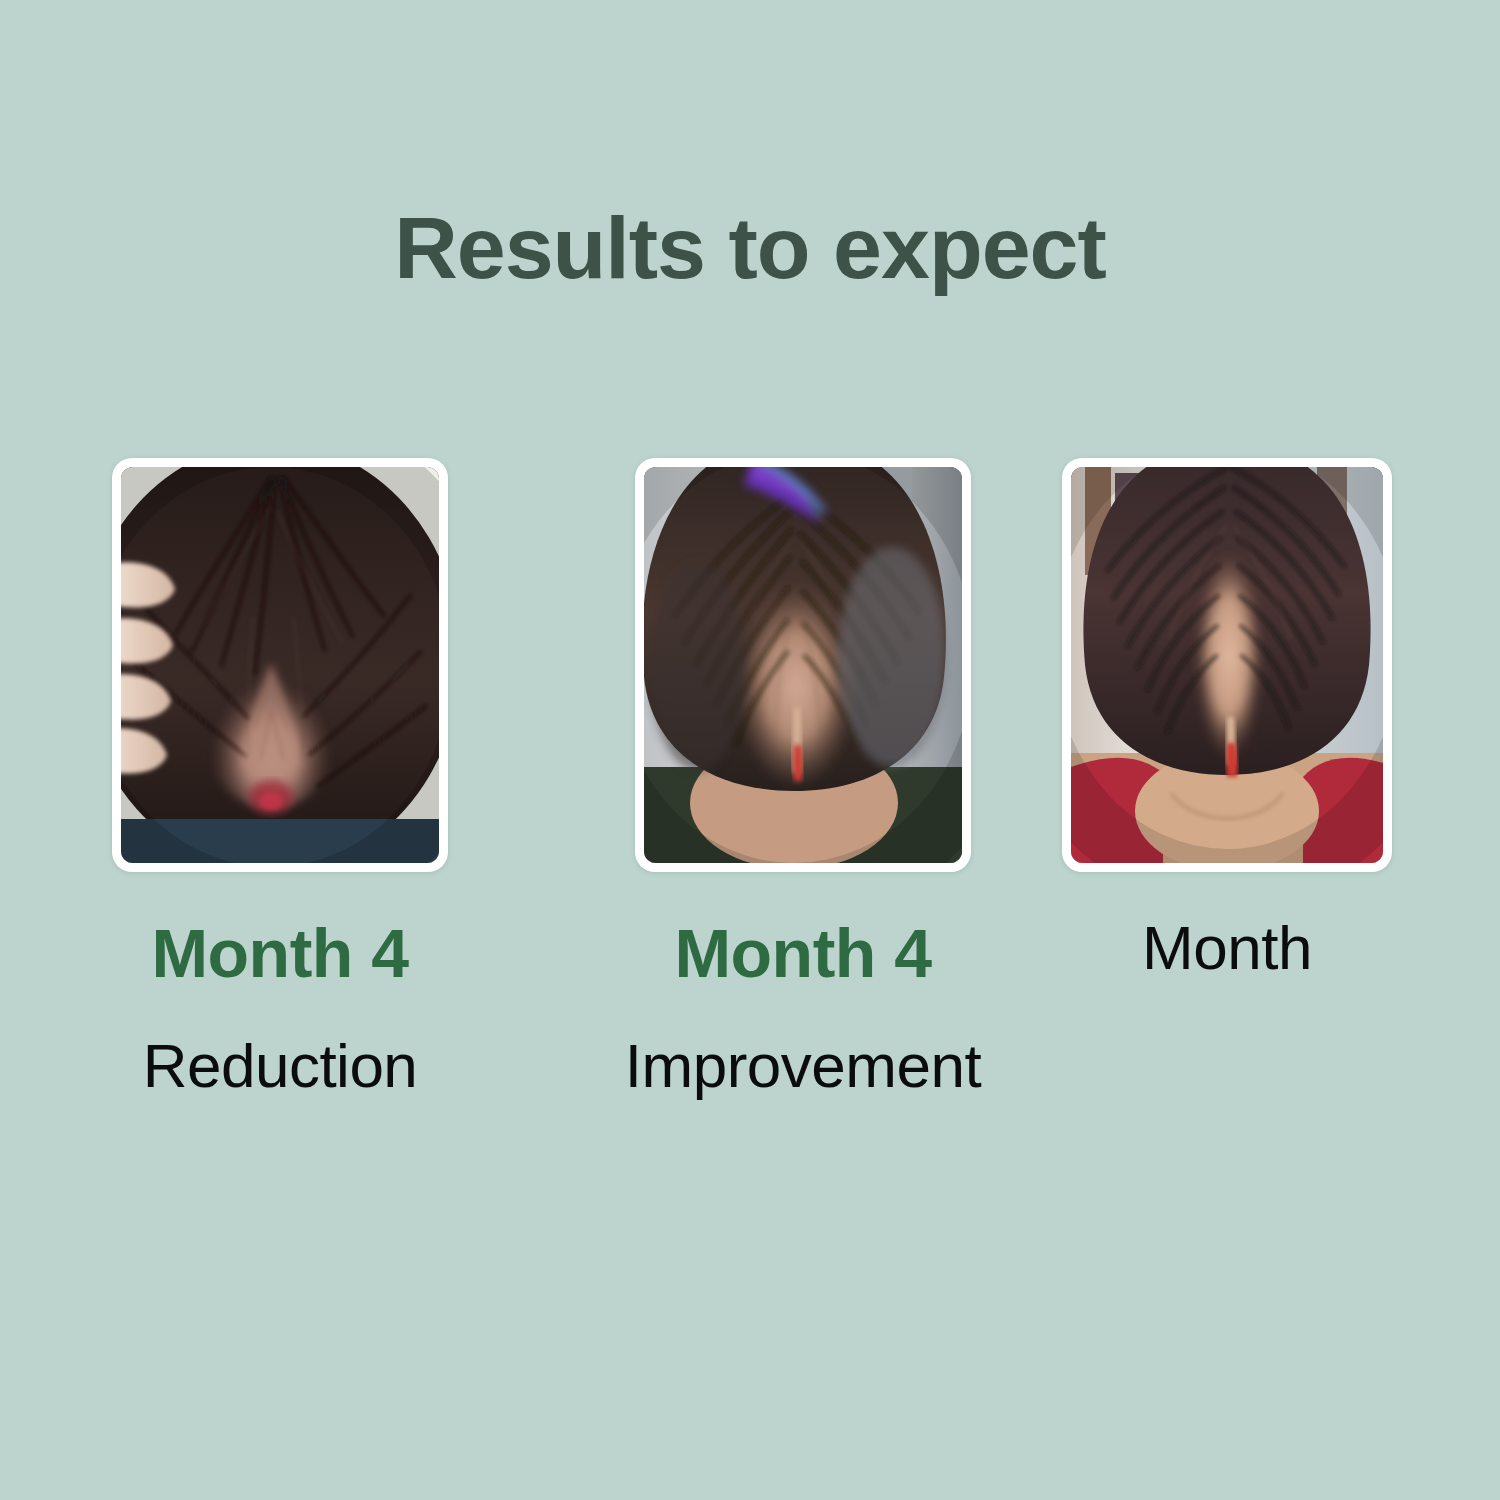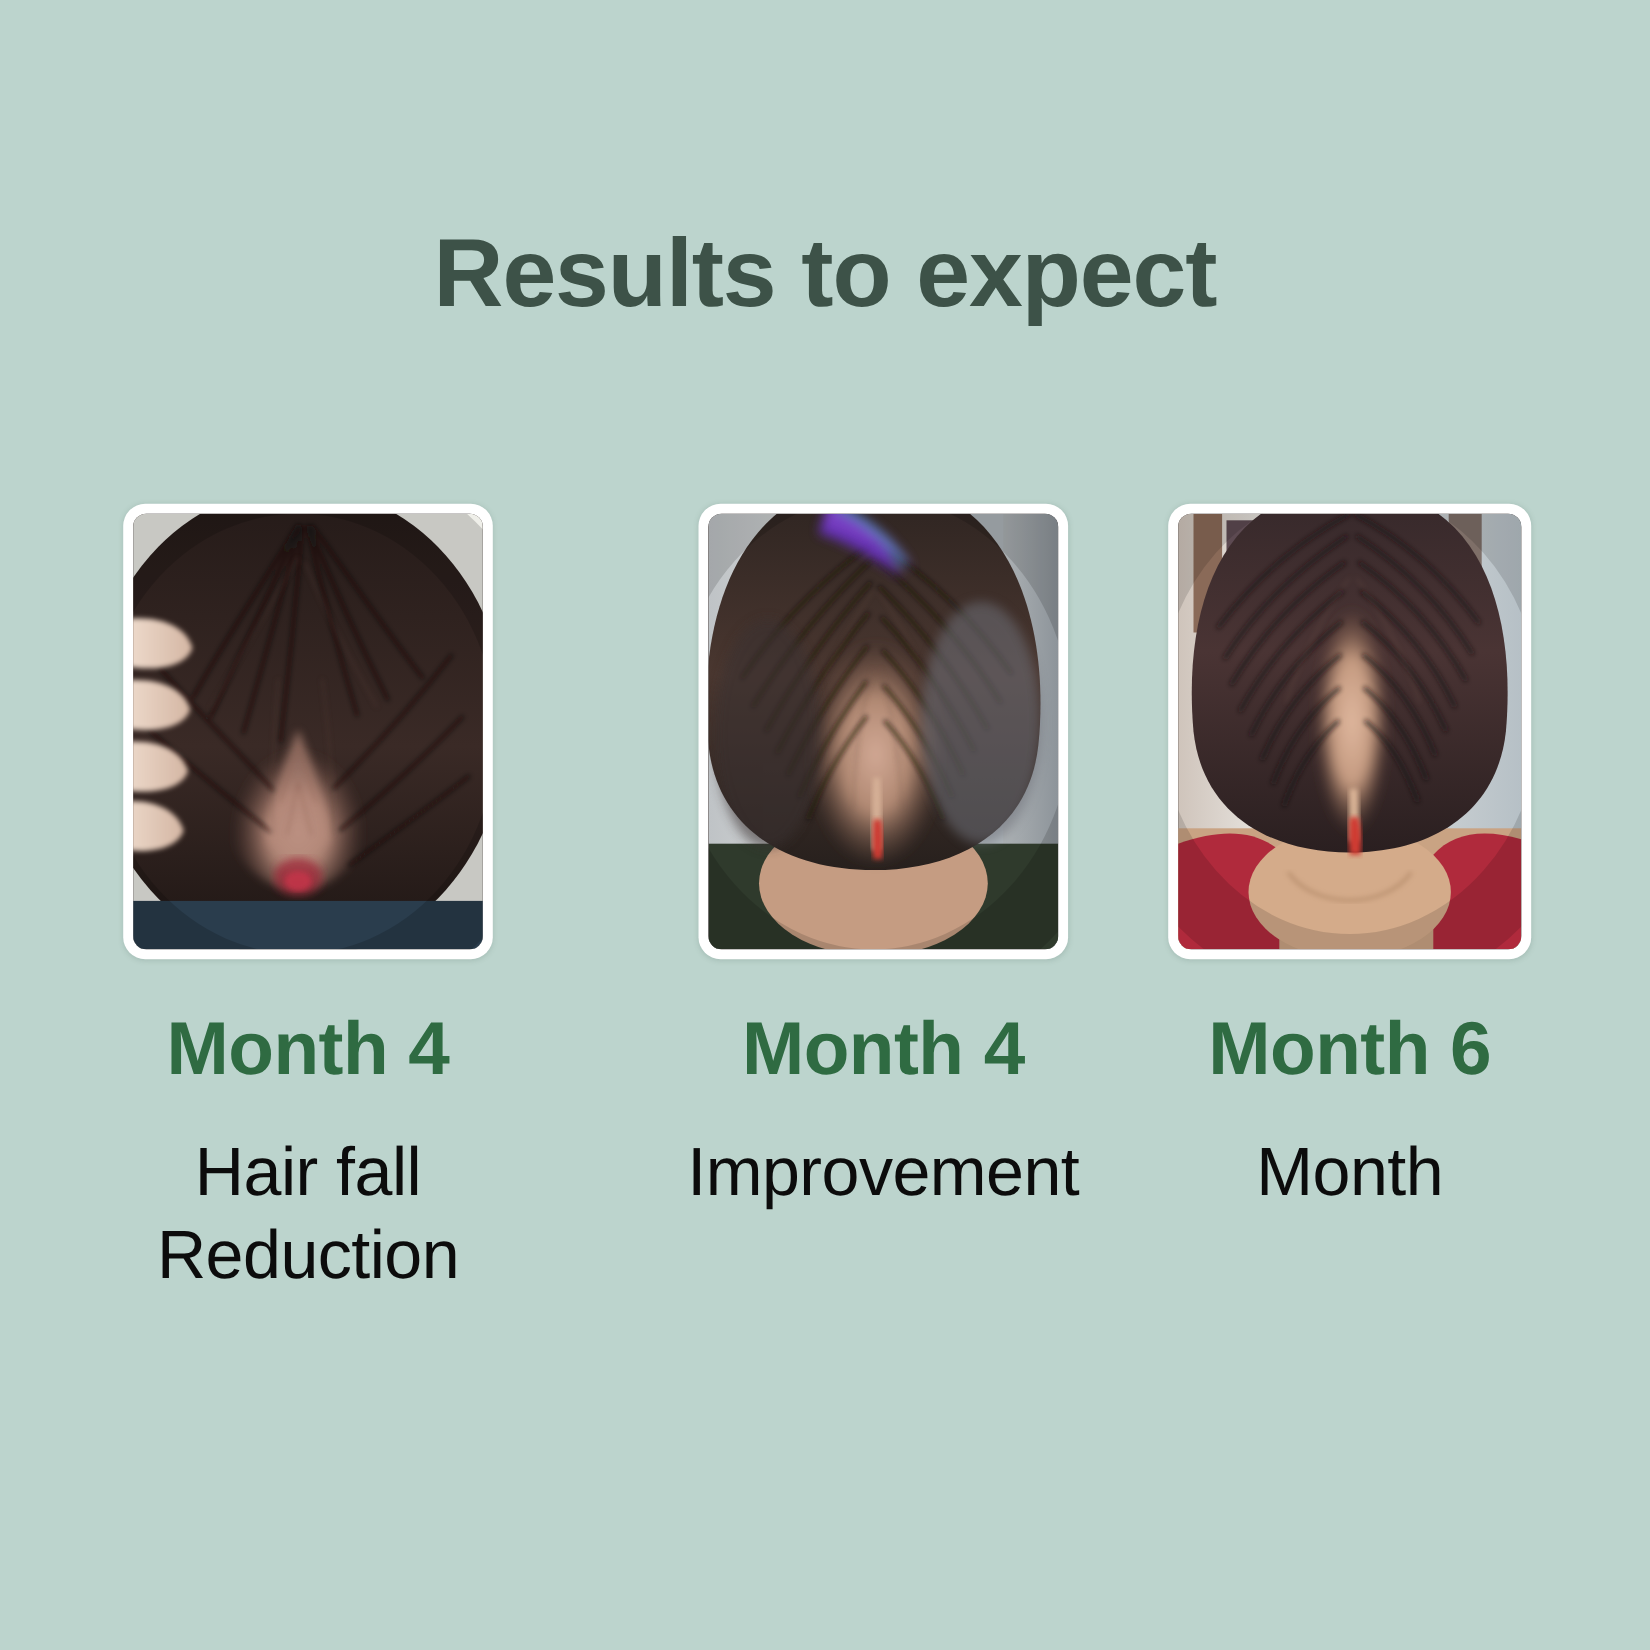--- a/index.html
+++ b/index.html
@@ -185,21 +185,20 @@
             </g>
 
             <ellipse cx="150" cy="200" rx="210" ry="230" fill="none" stroke="#000" stroke-width="60" opacity="0.16"></ellipse>
           </svg>
         </div>
       </div>
 
       <div class="month-label">Month 4</div>
 
       <div class="desc">
-        <span class="line">Hair fall</span>
         <span class="line">Reduction</span>
       </div>
     </div>
 
     <div class="column c1">
 
       <div class="photo-card">
         <div class="photo">
           <svg viewBox="0 0 318 396" preserveAspectRatio="xMidYMid slice" aria-hidden="true">
             <defs>
@@ -352,21 +351,20 @@
             </g>
 
             <path d="M156 250 C 155 268, 155 284, 156 298 L 164 298 C 165 282, 165 266, 163 250 Z" fill="#e2bb9c" opacity="0.9" filter="url(#p3blur)"></path>
             <path d="M156 276 C 155 290, 155 300, 156 310 L 166 310 C 167 298, 167 288, 164 276 Z" fill="#cf3b32" filter="url(#p3blur)"></path>
 
             <ellipse cx="156" cy="180" rx="204" ry="232" fill="none" stroke="#000" stroke-width="60" opacity="0.13"></ellipse>
           </svg>
         </div>
       </div>
 
-      <div class="month-label">Month 6</div>
 
       <div class="desc">
         <span class="line">Month</span>
       </div>
     </div>
 
   </div>
 </div>
 
 </body></html>

